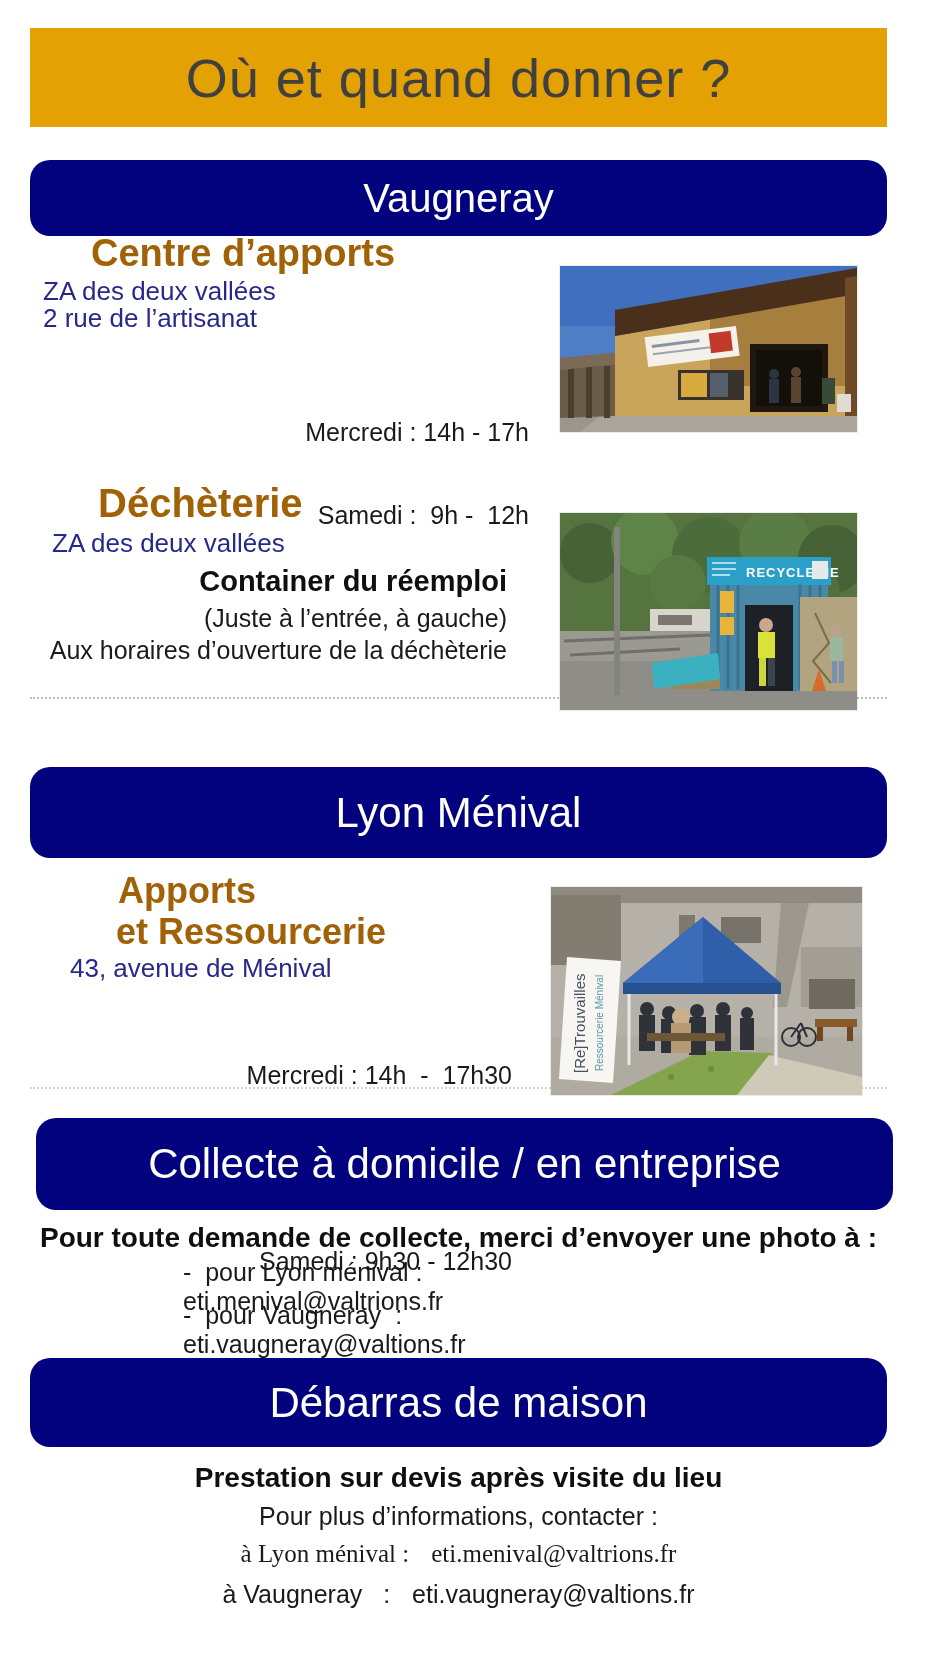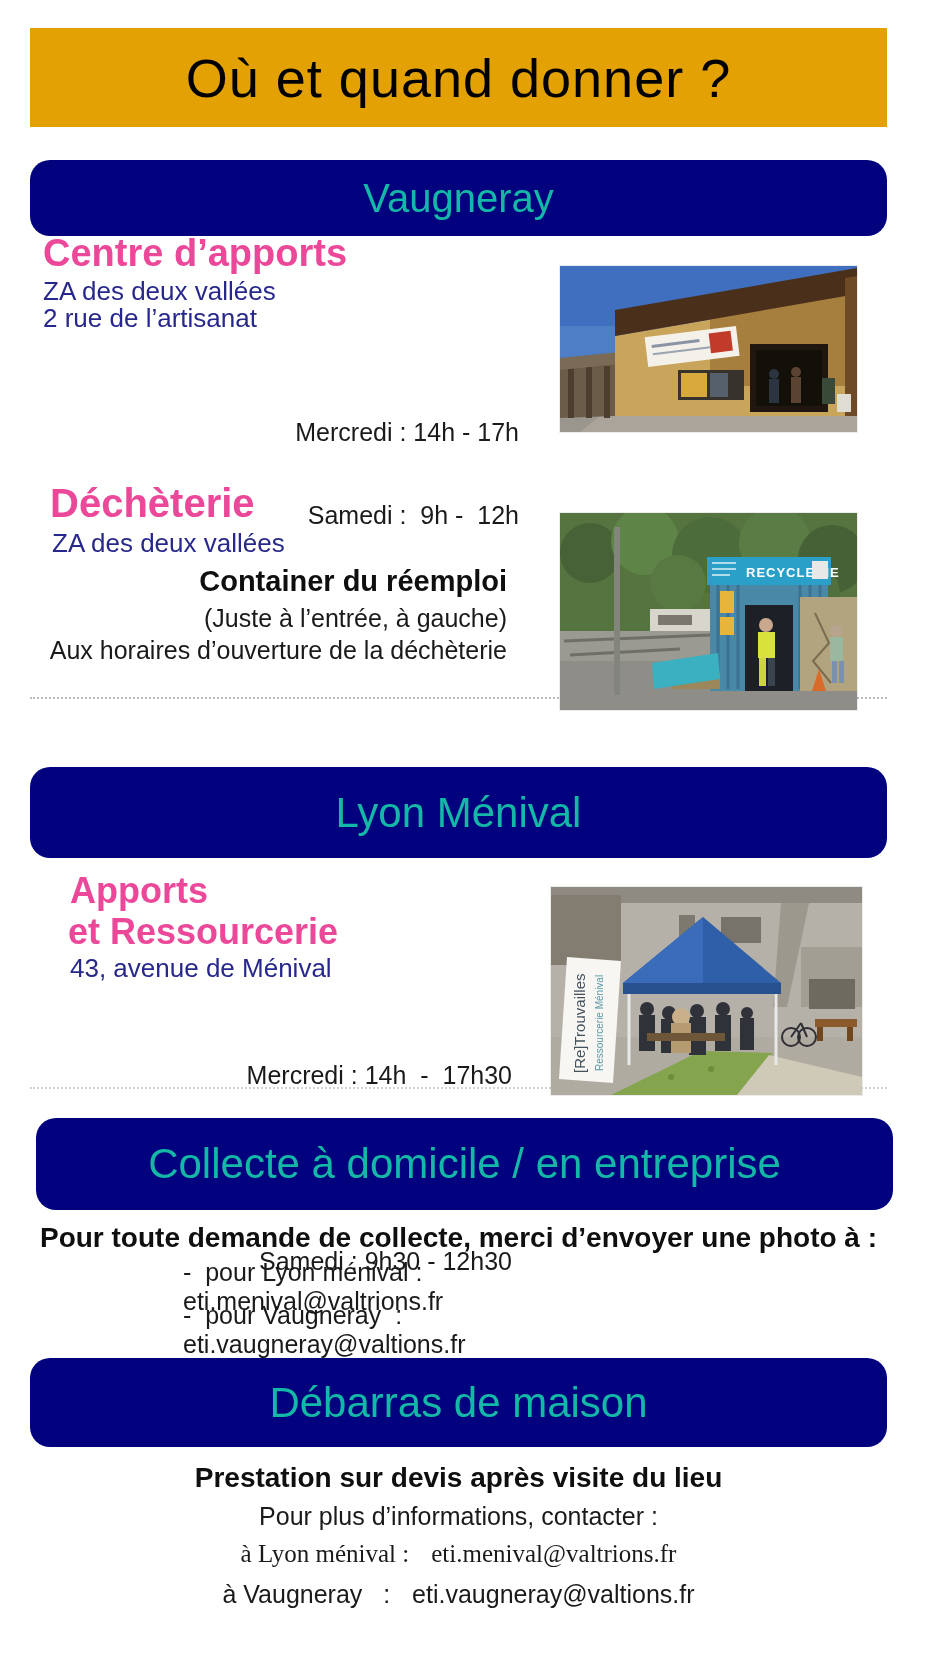--- a/index.html
+++ b/index.html
@@ -4,32 +4,32 @@
 <style>
   html,body{margin:0;padding:0;background:#ffffff;}
   .page{
     position:relative;width:931px;height:1654px;background:#ffffff;
     font-family:"Liberation Sans",sans-serif;overflow:hidden;color:#141414;
   }
   .abs{position:absolute;}
   .gold-header{
     left:30px;top:28px;width:857px;height:99px;background:#e3a104;
     display:flex;align-items:center;justify-content:center;
-    color:#000000;font-size:54px;font-weight:400;letter-spacing:1px;
+    color:#404040;font-size:54px;font-weight:400;letter-spacing:1px;
   }
   .navy-banner{
     left:30px;width:857px;background:#02027e;border-radius:20px;
     display:flex;align-items:center;justify-content:center;
-    color:#14b8a6;font-weight:400;
+    color:#ffffff;font-weight:400;
   }
   .bn-vaugneray{top:160px;height:76px;font-size:40px;}
   .bn-menival{top:767px;height:91px;font-size:42px;}
   .bn-collecte{top:1118px;height:92px;font-size:42px;margin-left:6px;}
   .bn-debarras{top:1358px;height:89px;font-size:42px;}
-  .h-blue{color:#ec4899;font-weight:bold;line-height:1.08;}
+  .h-blue{color:#a16207;font-weight:bold;line-height:1.08;margin-left:48px;}
   .addr{color:#28288c;font-size:26px;line-height:30px;}
   .sched{font-size:25px;line-height:27.5px;text-align:right;white-space:pre;color:#1a1a1a;}
   .sched2{line-height:31px;}
   .black-bold{color:#0f0f0f;font-weight:bold;}
   .note{font-size:25px;color:#1a1a1a;white-space:pre;}
   .center-block{left:30px;width:857px;text-align:center;}
   .contact-row{display:flex;font-size:25px;color:#1a1a1a;white-space:pre;flex-direction:column;}
   .contact-row .lbl{display:inline-block;width:250px;white-space:pre;}
   .contact-center{left:30px;width:857px;display:flex;justify-content:center;gap:22px;font-size:25px;color:#1a1a1a;white-space:pre;}
   .dotted-sep{height:0;border-top:2px dotted #bcbcbc;left:30px;width:857px;}
@@ -41,21 +41,21 @@
 <div class="page">
 
   <div class="abs gold-header">Où et quand donner ?</div>
 
   <div class="abs navy-banner bn-vaugneray">Vaugneray</div>
 
   <div class="abs h-blue" style="left:43px;top:233px;font-size:38px;">Centre d’apports</div>
   <div class="abs addr" style="left:43px;top:276px;">ZA des deux vallées</div>
   <div class="abs addr" style="left:43px;top:303px;">2 rue de l’artisanat</div>
 
-  <div class="abs sched" style="right:412px;top:364px;">
+  <div class="abs sched" style="right:402px;top:364px;">
     <div>Mercredi : 14h - 17h</div>
     <div>Samedi :  9h -  12h</div>
   </div>
 
   <svg class="abs photo" style="left:560px;top:266px;" width="297" height="166" viewBox="0 0 297 166">
     <rect x="0" y="0" width="297" height="166" fill="#4d7ec6"></rect>
     <rect x="0" y="0" width="297" height="60" fill="#3f6fbe"></rect>
     <polygon points="0,120 297,120 297,166 0,166" fill="#9b968d"></polygon>
     <polygon points="40,150 260,126 297,150 297,166 20,166" fill="#aaa49a"></polygon>
     <polygon points="0,95 55,92 55,150 0,152" fill="#6b5c4a"></polygon>

